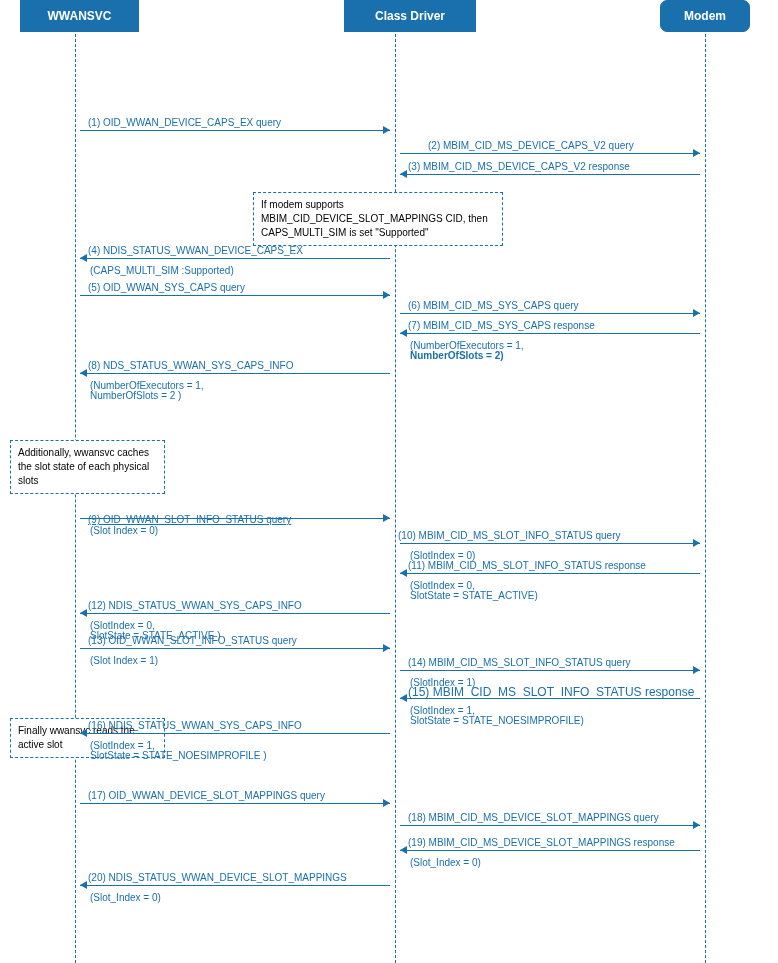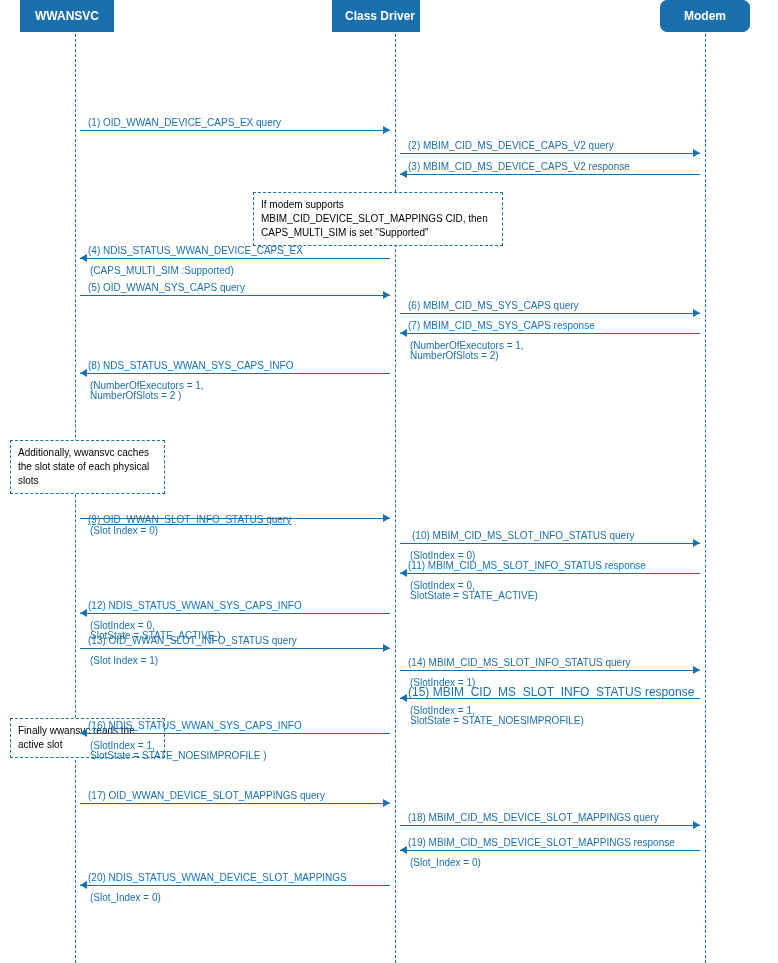--- a/index.html
+++ b/index.html
@@ -52,24 +52,24 @@
       font-size: 10px;
       color: #1a6fad;
       white-space: nowrap;
     }
   </style>
 </head>
 <body>
 
 <div class="diagram-container">
 
-  <div class="header-box" style="left:20px; width:94px;">
+  <div class="header-box" style="left:20px; width:119px;">
     <span>WWANSVC</span>
   </div>
-  <div class="header-box" style="left:332px; width:88px;">
+  <div class="header-box" style="left:344px; width:132px;">
     <span>Class Driver</span>
   </div>
   <div class="header-box" style="left:660px; width:90px;border-radius:7px;">
     <span>Modem</span>
   </div>
 
   <div class="lifeline" style="left:75px;"></div>
   <div class="lifeline" style="left:395px;"></div>
   <div class="lifeline" style="left:705px;"></div>
 
@@ -84,51 +84,51 @@
 
   <div class="note-box" style="left:10px; top:718px; width:155px;">
     Finally wwansvc reads the active slot
   </div>
 
 <div style="position: absolute; left: 80px; top: 130px; width: 310px; border-top: 1px solid rgb(26, 111, 173);"></div>
     <div style="position: absolute; top: 126px; width: 0px; height: 0px; left: 383px; border-top: 4px solid transparent; border-bottom: 4px solid transparent; border-left: 7px solid rgb(26, 111, 173);"></div>
     <div style="position: absolute; left: 88px; top: 117px; color: rgb(26, 111, 173); font-size: 10px; white-space: nowrap;">(1) OID_WWAN_DEVICE_CAPS_EX query</div>
     <div style="position: absolute; left: 400px; top: 153px; width: 300px; border-top: 1px solid rgb(26, 111, 173);"></div>
     <div style="position: absolute; top: 149px; width: 0px; height: 0px; left: 693px; border-top: 4px solid transparent; border-bottom: 4px solid transparent; border-left: 7px solid rgb(26, 111, 173);"></div>
-    <div style="position: absolute; left: 408px; top: 140px; color: rgb(26, 111, 173); font-size: 10px; white-space: nowrap;">(2) MBIM_CID_MS_DEVICE_CAPS_V2 query</div>
+    <div style="position: absolute; left: 428px; top: 140px; color: rgb(26, 111, 173); font-size: 10px; white-space: nowrap;">(2) MBIM_CID_MS_DEVICE_CAPS_V2 query</div>
     <div style="position: absolute; left: 400px; top: 174px; width: 300px; border-top: 1px solid rgb(26, 111, 173);"></div>
     <div style="position: absolute; top: 170px; width: 0px; height: 0px; left: 400px; border-top: 4px solid transparent; border-bottom: 4px solid transparent; border-right: 7px solid rgb(26, 111, 173);"></div>
     <div style="position: absolute; left: 408px; top: 161px; color: rgb(26, 111, 173); font-size: 10px; white-space: nowrap;">(3) MBIM_CID_MS_DEVICE_CAPS_V2 response</div>
     <div style="position: absolute; left: 80px; top: 258px; width: 310px; border-top: 1px solid rgb(26, 111, 173);"></div>
     <div style="position: absolute; top: 254px; width: 0px; height: 0px; left: 80px; border-top: 4px solid transparent; border-bottom: 4px solid transparent; border-right: 7px solid rgb(26, 111, 173);"></div>
     <div style="position: absolute; left: 88px; top: 245px; color: rgb(26, 111, 173); font-size: 10px; white-space: nowrap;">(4) NDIS_STATUS_WWAN_DEVICE_CAPS_EX</div>
     <div class="msg-label" style="position: absolute; left: 90px; top: 265px; color: rgb(26, 111, 173); font-size: 10px;">(CAPS_MULTI_SIM :Supported)</div>
     <div style="position: absolute; left: 80px; top: 295px; width: 310px; border-top: 1px solid rgb(26, 111, 173);"></div>
     <div style="position: absolute; top: 291px; width: 0px; height: 0px; left: 383px; border-top: 4px solid transparent; border-bottom: 4px solid transparent; border-left: 7px solid rgb(26, 111, 173);"></div>
     <div style="position: absolute; left: 88px; top: 282px; color: rgb(26, 111, 173); font-size: 10px; white-space: nowrap;">(5) OID_WWAN_SYS_CAPS query</div>
     <div style="position: absolute; left: 400px; top: 313px; width: 300px; border-top: 1px solid rgb(26, 111, 173);"></div>
     <div style="position: absolute; top: 309px; width: 0px; height: 0px; left: 693px; border-top: 4px solid transparent; border-bottom: 4px solid transparent; border-left: 7px solid rgb(26, 111, 173);"></div>
     <div style="position: absolute; left: 408px; top: 300px; color: rgb(26, 111, 173); font-size: 10px; white-space: nowrap;">(6) MBIM_CID_MS_SYS_CAPS query</div>
     <div style="position: absolute; left: 400px; top: 333px; width: 300px; border-top: 1px solid rgb(26, 111, 173);"></div>
     <div style="position: absolute; top: 329px; width: 0px; height: 0px; left: 400px; border-top: 4px solid transparent; border-bottom: 4px solid transparent; border-right: 7px solid rgb(26, 111, 173);"></div>
     <div style="position: absolute; left: 408px; top: 320px; color: rgb(26, 111, 173); font-size: 10px; white-space: nowrap;">(7) MBIM_CID_MS_SYS_CAPS response</div>
     <div class="msg-label" style="position: absolute; left: 410px; top: 340px; color: rgb(26, 111, 173); font-size: 10px;">(NumberOfExecutors = 1,</div>
-    <div class="msg-label" style="position: absolute; left: 410px; top: 350px; color: rgb(26, 111, 173); font-size: 10px;">NumberOfSlots = 2)</div>
+    <div class="msg-label" style="position: absolute; left: 410px; top: 350px; color: rgb(26, 111, 173); font-size: 10px; font-weight: bold;">NumberOfSlots = 2)</div>
     <div style="position: absolute; left: 80px; top: 373px; width: 310px; border-top: 1px solid rgb(26, 111, 173);"></div>
     <div style="position: absolute; top: 369px; width: 0px; height: 0px; left: 80px; border-top: 4px solid transparent; border-bottom: 4px solid transparent; border-right: 7px solid rgb(26, 111, 173);"></div>
     <div style="position: absolute; left: 88px; top: 360px; color: rgb(26, 111, 173); font-size: 10px; white-space: nowrap;">(8) NDS_STATUS_WWAN_SYS_CAPS_INFO</div>
     <div class="msg-label" style="position: absolute; left: 90px; top: 380px; color: rgb(26, 111, 173); font-size: 10px;">(NumberOfExecutors = 1,</div>
     <div class="msg-label" style="position: absolute; left: 90px; top: 390px; color: rgb(26, 111, 173); font-size: 10px;">NumberOfSlots = 2 )</div>
     <div style="position: absolute; left: 80px; top: 518px; width: 310px; border-top: 1px solid rgb(26, 111, 173);"></div>
     <div style="position: absolute; top: 514px; width: 0px; height: 0px; left: 383px; border-top: 4px solid transparent; border-bottom: 4px solid transparent; border-left: 7px solid rgb(26, 111, 173);"></div>
     <div style="position: absolute; left: 88px; top: 514px; color: rgb(26, 111, 173); font-size: 10px; white-space: nowrap; text-decoration: underline;">(9) OID_WWAN_SLOT_INFO_STATUS query</div>
     <div class="msg-label" style="position: absolute; left: 90px; top: 525px; color: rgb(26, 111, 173); font-size: 10px;">(Slot Index = 0)</div>
     <div style="position: absolute; left: 400px; top: 543px; width: 300px; border-top: 1px solid rgb(26, 111, 173);"></div>
     <div style="position: absolute; top: 539px; width: 0px; height: 0px; left: 693px; border-top: 4px solid transparent; border-bottom: 4px solid transparent; border-left: 7px solid rgb(26, 111, 173);"></div>
-    <div style="position: absolute; left: 412px; top: 530px; color: rgb(26, 111, 173); font-size: 10px; white-space: nowrap;">(10) MBIM_CID_MS_SLOT_INFO_STATUS query</div>
+    <div style="position: absolute; left: 398px; top: 530px; color: rgb(26, 111, 173); font-size: 10px; white-space: nowrap;">(10) MBIM_CID_MS_SLOT_INFO_STATUS query</div>
     <div class="msg-label" style="position: absolute; left: 410px; top: 550px; color: rgb(26, 111, 173); font-size: 10px;">(SlotIndex = 0)</div>
     <div style="position: absolute; left: 400px; top: 573px; width: 300px; border-top: 1px solid rgb(26, 111, 173);"></div>
     <div style="position: absolute; top: 569px; width: 0px; height: 0px; left: 400px; border-top: 4px solid transparent; border-bottom: 4px solid transparent; border-right: 7px solid rgb(26, 111, 173);"></div>
     <div style="position: absolute; left: 408px; top: 560px; color: rgb(26, 111, 173); font-size: 10px; white-space: nowrap;">(11) MBIM_CID_MS_SLOT_INFO_STATUS response</div>
     <div class="msg-label" style="position: absolute; left: 410px; top: 580px; color: rgb(26, 111, 173); font-size: 10px;">(SlotIndex = 0,</div>
     <div class="msg-label" style="position: absolute; left: 410px; top: 590px; color: rgb(26, 111, 173); font-size: 10px;">SlotState = STATE_ACTIVE)</div>
     <div style="position: absolute; left: 80px; top: 613px; width: 310px; border-top: 1px solid rgb(26, 111, 173);"></div>
     <div style="position: absolute; top: 609px; width: 0px; height: 0px; left: 80px; border-top: 4px solid transparent; border-bottom: 4px solid transparent; border-right: 7px solid rgb(26, 111, 173);"></div>
     <div style="position: absolute; left: 88px; top: 600px; color: rgb(26, 111, 173); font-size: 10px; white-space: nowrap;">(12) NDIS_STATUS_WWAN_SYS_CAPS_INFO</div>
     <div class="msg-label" style="position: absolute; left: 90px; top: 620px; color: rgb(26, 111, 173); font-size: 10px;">(SlotIndex = 0,</div>

